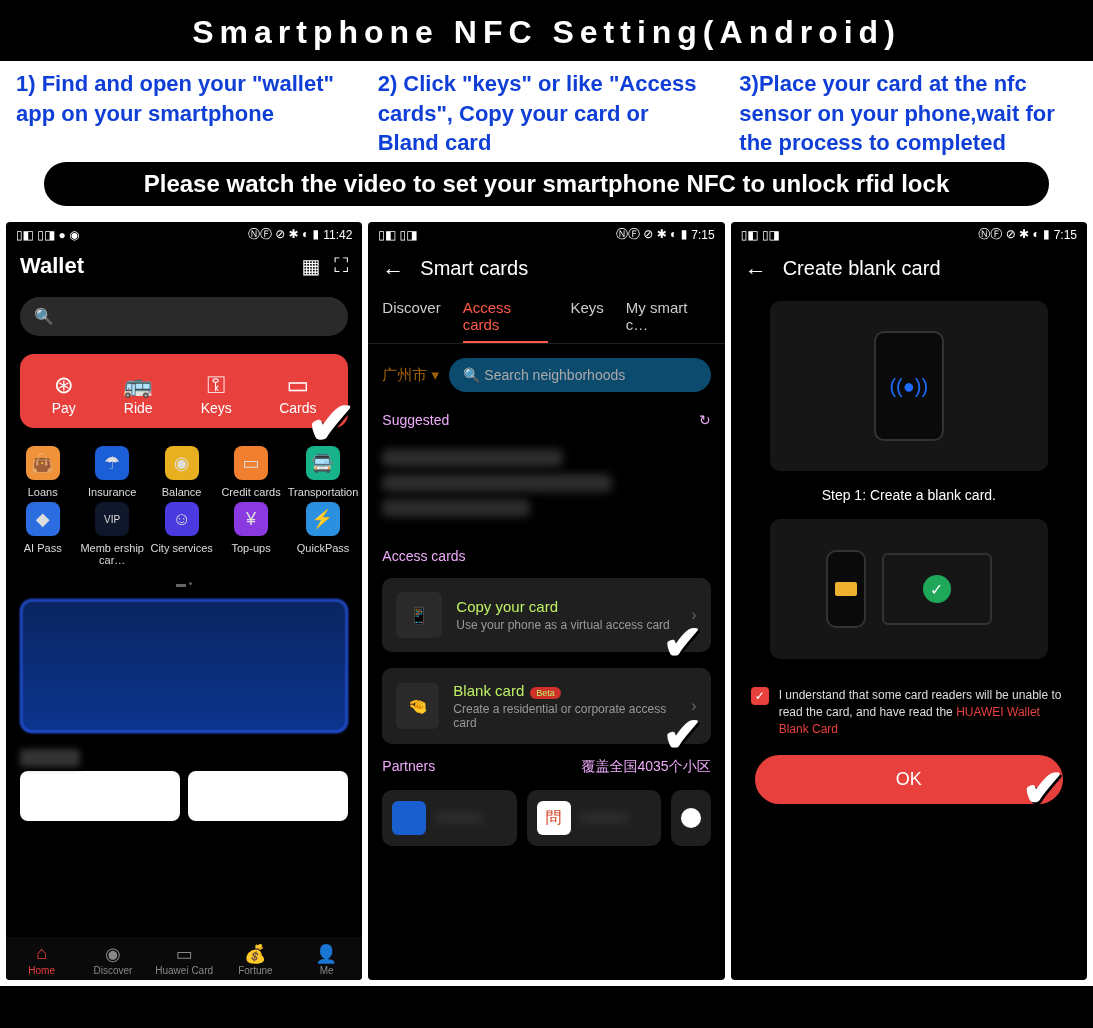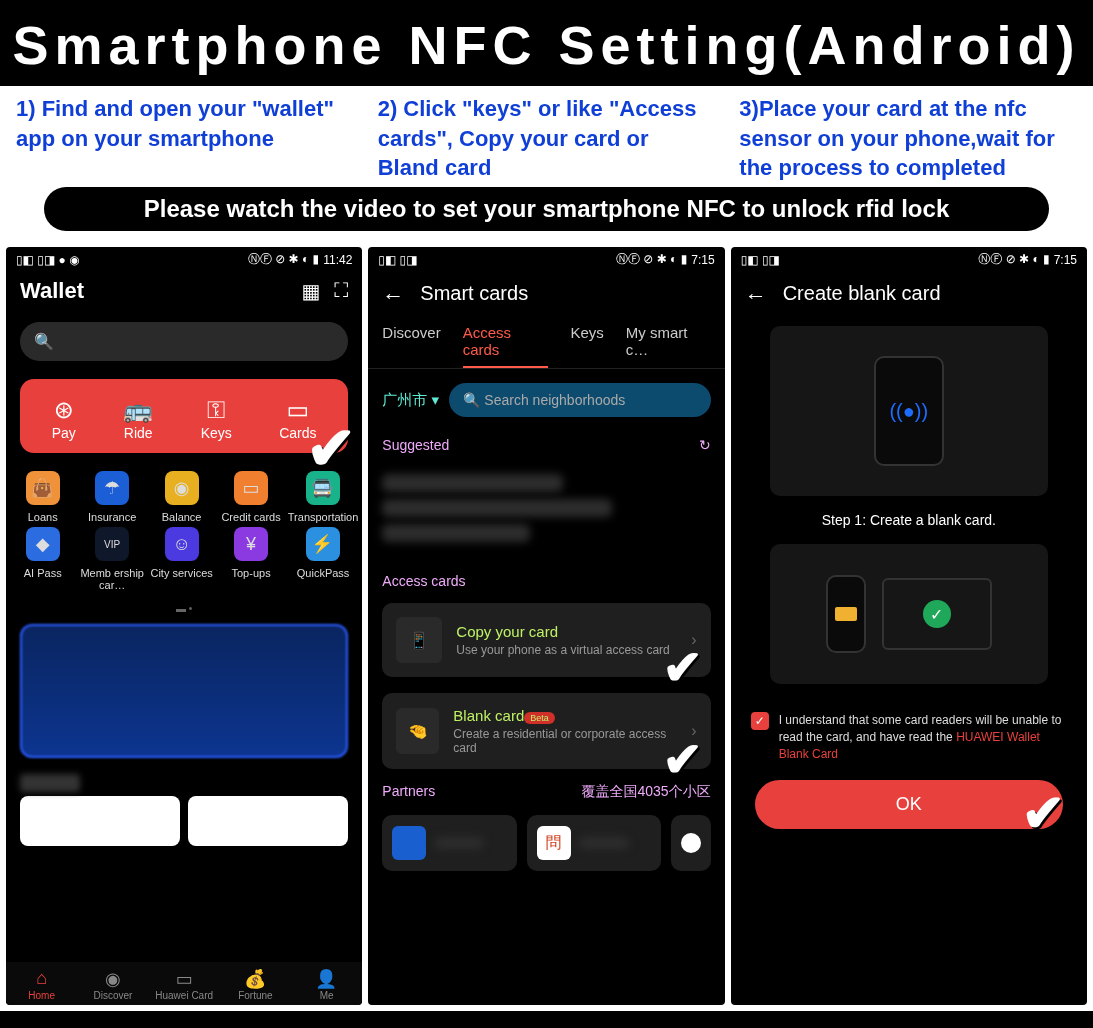--- a/index.html
+++ b/index.html
@@ -1,18 +1,18 @@
 <!DOCTYPE html>
 <html><head>
 <meta charset="utf-8">
 <style>
 * { margin: 0; padding: 0; box-sizing: border-box; }
 body { background: #000; font-family: Arial, Helvetica, sans-serif; width: 1093px; height: 1028px; overflow: hidden; }
 
-.main-title { color: #fff; font-size: 54px; font-weight: bold; text-align: center; padding: 14px 0 10px; letter-spacing: 6px; }
+.main-title { color: #fff; font-size: 32px; font-weight: bold; text-align: center; padding: 14px 0 10px; letter-spacing: 6px; }
 
 .instructions { background: #fff; display: flex; padding: 8px 6px; gap: 4px; }
 .inst { color: #0f3fd6; font-size: 22px; font-weight: bold; line-height: 1.35; flex: 1; padding: 0 10px; }
 
 .banner { background: #000; color: #fff; font-size: 24px; font-weight: bold; text-align: center; padding: 8px; margin: 0 auto; border-radius: 24px; width: 92%; position: relative; top: -4px; }
 .banner-wrap { background: #fff; padding-bottom: 6px; }
 
 .phones { display: flex; gap: 6px; padding: 6px; background: #fff; }
 .phone { background: #000; flex: 1; border-radius: 4px; color: #fff; display: flex; flex-direction: column; height: 758px; overflow: hidden; position: relative; }
 
@@ -45,32 +45,32 @@
 
 .p2-header { display: flex; align-items: center; gap: 16px; padding: 10px 14px; }
 .back-arrow { font-size: 22px; }
 .p2-title { font-size: 20px; font-weight: 500; }
 
 .tabs { display: flex; gap: 22px; padding: 0 14px 0; font-size: 15px; color: #ccc; border-bottom: 1px solid #222; }
 .tab { padding: 8px 0; }
 .tab.active { color: #ff5a4a; border-bottom: 2.5px solid #ff5a4a; }
 
 .city-row { display: flex; gap: 10px; padding: 14px; align-items: center; }
-.city-pill { color: #5eead4; font-size: 15px; }
+.city-pill { color: #a16207; font-size: 15px; }
 .search2 { flex: 1; background: #0c4a6e; border-radius: 22px; padding: 9px 14px; color: #aaa; font-size: 14px; }
 
 .sec-label { color: #f0abfc; padding: 6px 14px; font-size: 14px; display: flex; justify-content: space-between; }
 .blur-lines { padding: 8px 14px 18px; }
 .blur-line { height: 18px; background: #2d2d2d; border-radius: 6px; margin: 7px 0; filter: blur(4px); }
 
 .card-opt { background: #1f1f1f; border-radius: 10px; margin: 8px 14px; padding: 14px; display: flex; gap: 14px; align-items: center; position: relative; }
 .card-ico { width: 46px; height: 46px; background: #2a2a2a; border-radius: 6px; display: flex; align-items: center; justify-content: center; }
 .card-txt h4 { font-size: 15px; color: #bef264; font-weight: 400; }
 .card-txt p { font-size: 12px; color: #999; margin-top: 3px; }
-.beta { background: #d0302a; font-size: 9px; padding: 1px 6px; border-radius: 8px; display: inline-block; }
+.beta { background: #d0302a; font-size: 9px; padding: 1px 6px; border-radius: 8px; margin-left: 6px; display: inline-block; }
 .chev { color: #666; margin-left: auto; }
 
 .partners-row { display: flex; gap: 10px; padding: 8px 14px; }
 .partner { flex: 1; background: #1f1f1f; border-radius: 10px; height: 56px; display: flex; align-items: center; padding: 0 10px; gap: 8px; }
 .p-ico { width: 34px; height: 34px; border-radius: 6px; }
 
 .p3-ill { background: #161616; border-radius: 10px; margin: 10px auto; width: 78%; display: flex; align-items: center; justify-content: center; }
 .ill1 { height: 170px; }
 .ill2 { height: 140px; }
 .step-txt { text-align: center; font-size: 14px; padding: 6px; }

